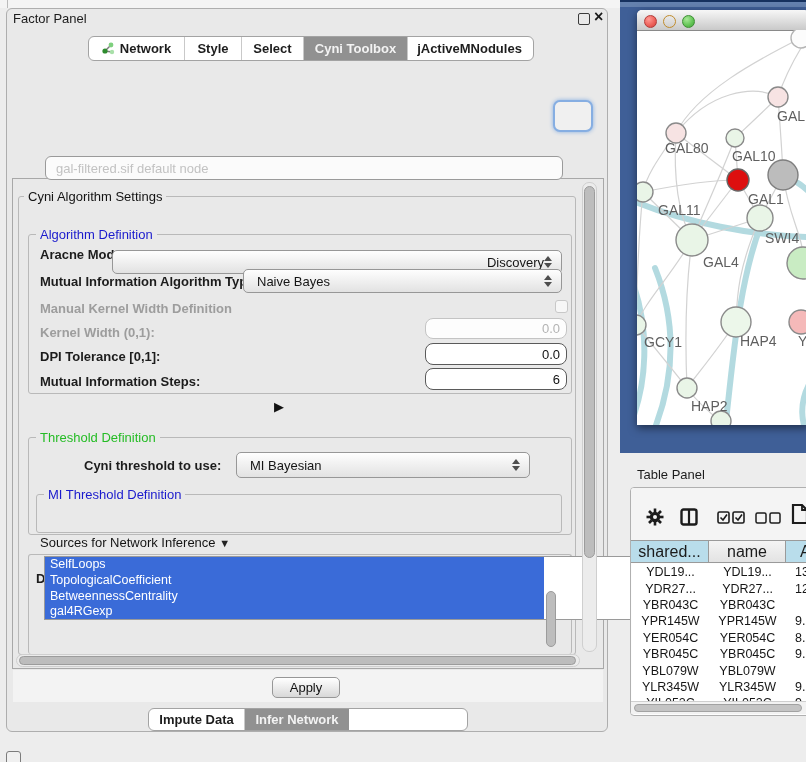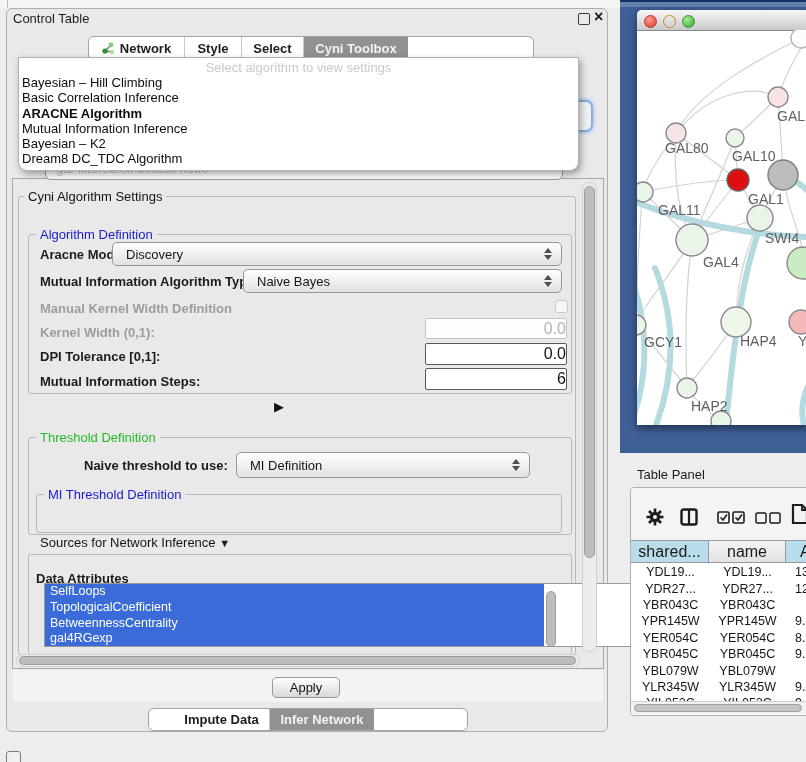--- a/index.html
+++ b/index.html
@@ -10,22 +10,22 @@
   .b{font-weight:bold;}
   .dis{color:#9d9d9d;}
   .group{position:absolute;border:1px solid #b9b9b9;border-radius:3px;}
   .gtitle{position:absolute;font-size:13px;background:#e9e9e9;padding:0 4px;white-space:nowrap;}
   .combo{position:absolute;display:flex;align-items:center;background:linear-gradient(#fefefe,#e2e2e2);
          border:1px solid #979797;border-radius:5px;font-size:13px;color:#151515;}
   .combo .txt{padding-left:13px;flex:1;white-space:nowrap;overflow:hidden;}
   .arrows{display:flex;flex-direction:column;align-items:center;gap:2px;margin-right:9px;}
   .tri-up{width:0;height:0;border-left:4px solid transparent;border-right:4px solid transparent;border-bottom:5px solid #4d4d4d;}
   .tri-dn{width:0;height:0;border-left:4px solid transparent;border-right:4px solid transparent;border-top:5px solid #4d4d4d;}
-  .field{position:absolute;background:#fff;border:1.5px solid #5a5a5a;border-radius:2px;font-size:16px;color:#111;
-         display:flex;align-items:center;justify-content:flex-end;box-sizing:border-box;}
+  .field{position:absolute;background:#fff;border:1.5px solid #5a5a5a;border-radius:8px;font-size:13px;color:#111;
+         display:flex;align-items:center;justify-content:flex-end;padding-right:6px;box-sizing:border-box;}
   .field.off{background:#fdfdfd;border:1px solid #c4c4c4;color:#b3b3b3;}
   .tabbar{position:absolute;display:flex;background:#fff;border:1px solid #a3a3a3;border-radius:6px;
           font-size:13px;font-weight:bold;color:#1d1d1d;overflow:hidden;}
   .tab{display:flex;align-items:center;justify-content:center;border-right:1px solid #c9c9c9;height:100%;box-sizing:border-box;}
   .tab:last-child{border-right:none;}
   .tab.sel{background:var(--selected-tab-bg,#919191);color:#f3f3f3;}
   .menuitem{font-size:13px;color:#0c0c0c;line-height:15.3px;padding-left:3px;white-space:nowrap;}
   .listitem{height:15.8px;line-height:15.8px;font-size:12.5px;color:#fff;
             background:var(--selection-blue,#3a6bd8);padding-left:5px;white-space:nowrap;}
   .thumb{position:absolute;background:#bdbdbd;border:1px solid #9c9c9c;border-radius:6px;box-sizing:border-box;}
@@ -41,21 +41,21 @@
 </head>
 <body>
 
 <div id="root">
 
   <div class="abs" style="left:0;top:0;width:620px;height:8px;background:#f4f4f4;"></div>
   <div class="abs" style="left:7px;top:0;width:1px;height:8px;background:#bbb;"></div>
 
   <div class="abs" style="left:6px;top:8px;width:602px;height:724px;background:#e9e9e9;border:1px solid #aeaeae;border-radius:6px;box-sizing:border-box;"></div>
 
-  <div class="abs lbl" style="left:13px;top:11px;">Control Table</div>
+  <div class="abs lbl" style="left:13px;top:11px;">Factor Panel</div>
   <div class="abs" style="left:578px;top:13px;width:10px;height:10px;border:1.5px solid #3a3a3a;border-radius:2px;"></div>
   <div class="abs" style="left:594px;top:8px;font-size:16px;font-weight:900;color:#1a1a1a;">×</div>
 
   <div class="tabbar" style="left:88px;top:36px;width:444px;height:23px;">
     <div class="tab" style="width:96px;">
       <svg width="13" height="13" viewBox="0 0 13 13" style="margin-right:5px;">
         <line x1="3" y1="9" x2="9" y2="3" stroke="#7a7a7a" stroke-width="1.4"></line>
         <line x1="3" y1="9" x2="10" y2="10" stroke="#7a7a7a" stroke-width="1.4"></line>
         <circle cx="3" cy="9" r="2.6" fill="#2e8b2e"></circle>
         <circle cx="9" cy="3" r="2.4" fill="#7ed07e"></circle>
@@ -65,49 +65,42 @@
     </div>
     <div class="tab" style="width:57px;">
       <span>Style</span>
     </div>
     <div class="tab" style="width:62px;">
       <span>Select</span>
     </div>
     <div class="tab sel" style="width:104px;">
       <span>Cyni Toolbox</span>
     </div>
+    <div class="tab" style="width:123px;">
+      <span>jActiveMNodules</span>
+    </div>
   </div>
 
   <div class="abs" style="left:553px;top:100px;width:36px;height:28px;border:2px solid #86aee2;border-radius:7px;background:#f0f0f0;box-shadow:0 0 4px #86aee2;z-index:1;"></div>
   <div class="abs" style="left:45px;top:156px;width:516px;height:22px;border:1px solid #9a9a9a;border-radius:6px;background:#fbfbfb;z-index:1;
               display:flex;align-items:center;">
     <span class="lbl" style="color:#c2c2c2;padding-left:10px;">gal-filtered.sif default node</span>
   </div>
 
-  <div class="abs" style="left:18px;top:57px;width:559px;height:112px;background:#fff;border:1px solid #b3b3b3;
-              border-radius:0 0 9px 9px;box-shadow:2px 3px 7px rgba(0,0,0,0.35);z-index:5;">
-    <div style="text-align:center;font-size:13px;color:#c9c9c9;padding-top:2px;">Select algorithm to view settings</div>
-    <div class="menuitem">Bayesian – Hill Climbing</div>
-    <div class="menuitem">Basic Correlation Inference</div>
-    <div class="menuitem b">ARACNE Algorithm</div>
-    <div class="menuitem">Mutual Information Inference</div>
-    <div class="menuitem">Bayesian – K2</div>
-    <div class="menuitem">Dream8 DC_TDC Algorithm</div>
-  </div>
 
   <div class="abs" style="left:12px;top:178px;width:592px;height:491px;border:1px solid #a8a8a8;box-sizing:border-box;"></div>
 
   <div class="group" style="left:18px;top:196px;width:556px;height:457px;"></div>
   <span class="gtitle" style="left:24px;top:189px;color:#131313;">Cyni Algorithm Settings</span>
 
   <div class="group" style="left:28px;top:234px;width:542px;height:158px;"></div>
   <span class="gtitle" style="left:36px;top:227px;color:var(--section-title-blue,#1a1acd);">Algorithm Definition</span>
 
   <span class="abs lbl b" style="left:40px;top:247px;">Aracne Mode:</span>
-  <div class="combo" style="left:112px;top:242px;width:448px;height:22px;">
+  <div class="combo" style="left:112px;top:250px;width:448px;height:22px;text-align:right;">
     <span class="txt">Discovery</span>
     <span class="arrows">
         <span class="tri-up"></span>
         <span class="tri-dn"></span>
       </span>
   </div>
 
   <span class="abs lbl b" style="left:40px;top:274px;">Mutual Information Algorithm Type:</span>
   <div class="combo" style="left:243px;top:269px;width:317px;height:22px;">
     <span class="txt">Naive Bayes</span>
@@ -127,60 +120,60 @@
   <div class="field" style="left:425px;top:343px;width:142px;height:22px;">0.0</div>
 
   <span class="abs lbl b" style="left:40px;top:374px;">Mutual Information Steps:</span>
   <div class="field" style="left:425px;top:368px;width:142px;height:22px;">6</div>
 
   <span class="abs" style="left:274px;top:399px;font-size:13px;color:#111;">▶</span>
 
   <div class="group" style="left:28px;top:437px;width:542px;height:96px;"></div>
   <span class="gtitle" style="left:36px;top:430px;color:var(--section-title-green,#25bc25);">Threshold Definition</span>
 
-  <span class="abs lbl b" style="left:84px;top:458px;">Naive threshold to use:</span>
+  <span class="abs lbl b" style="left:84px;top:458px;">Cyni threshold to use:</span>
   <div class="combo" style="left:236px;top:452px;width:292px;height:24px;">
-    <span class="txt">MI Definition</span>
+    <span class="txt">MI Bayesian</span>
     <span class="arrows">
         <span class="tri-up"></span>
         <span class="tri-dn"></span>
       </span>
   </div>
 
   <div class="group" style="left:36px;top:494px;width:524px;height:37px;"></div>
   <span class="gtitle" style="left:44px;top:487px;color:var(--section-title-blue,#1a1acd);">MI Threshold Definition</span>
 
   <div class="group" style="left:28px;top:554px;width:542px;height:99px;border-bottom:none;"></div>
   <span class="gtitle" style="left:36px;top:535px;color:#131313;">
     <span>Sources for Network Inference</span>
     <span style="font-size:11px;color:#222;">▼</span>
   </span>
   <span class="abs lbl b" style="left:36px;top:571px;">Data Attributes</span>
 
-  <div class="abs" style="left:44px;top:583px;width:615px;height:64px;background:#fff;border:1px solid #9a9a9a;box-sizing:border-box;overflow:hidden;">
+  <div class="abs" style="left:44px;top:556px;width:615px;height:64px;background:#fff;border:1px solid #9a9a9a;box-sizing:border-box;overflow:hidden;">
     <div style="width:499px;">
       <div class="listitem">SelfLoops</div>
       <div class="listitem">TopologicalCoefficient</div>
       <div class="listitem">BetweennessCentrality</div>
       <div class="listitem">gal4RGexp</div>
     </div>
   </div>
   <div class="thumb" style="left:546px;top:591px;width:10px;height:56px;"></div>
 
   <div class="track" style="left:16px;top:654px;width:564px;height:13px;"></div>
   <div class="thumb" style="left:19px;top:656px;width:557px;height:9px;"></div>
   <div class="track" style="left:582px;top:182px;width:15px;height:470px;"></div>
   <div class="thumb" style="left:584px;top:186px;width:11px;height:372px;"></div>
 
   <div class="abs" style="left:13px;top:670px;width:590px;height:32px;background:#f3f3f3;"></div>
   <button style="position:absolute;left:272px;top:677px;width:68px;height:21px;border:1px solid #979797;border-radius:5px;
                  background:linear-gradient(#ffffff,#d8d8d8);font-size:13px;font-family:inherit;color:#111;padding:0;">Apply</button>
 
   <div class="tabbar" style="left:148px;top:708px;width:318px;height:21px;font-weight:bold;">
-    <div class="tab" style="width:96px;margin-left:25px;">
+    <div class="tab" style="width:96px;">
       <span>Impute Data</span>
     </div>
     <div class="tab sel" style="width:104px;">
       <span>Infer Network</span>
     </div>
   </div>
 
   <div class="abs" style="left:6px;top:751px;width:13px;height:14px;border:1.5px solid #7c7c7c;border-radius:3px;background:#f0f0f0;"></div>
 
   <div class="abs" style="left:620px;top:0;width:186px;height:453px;

